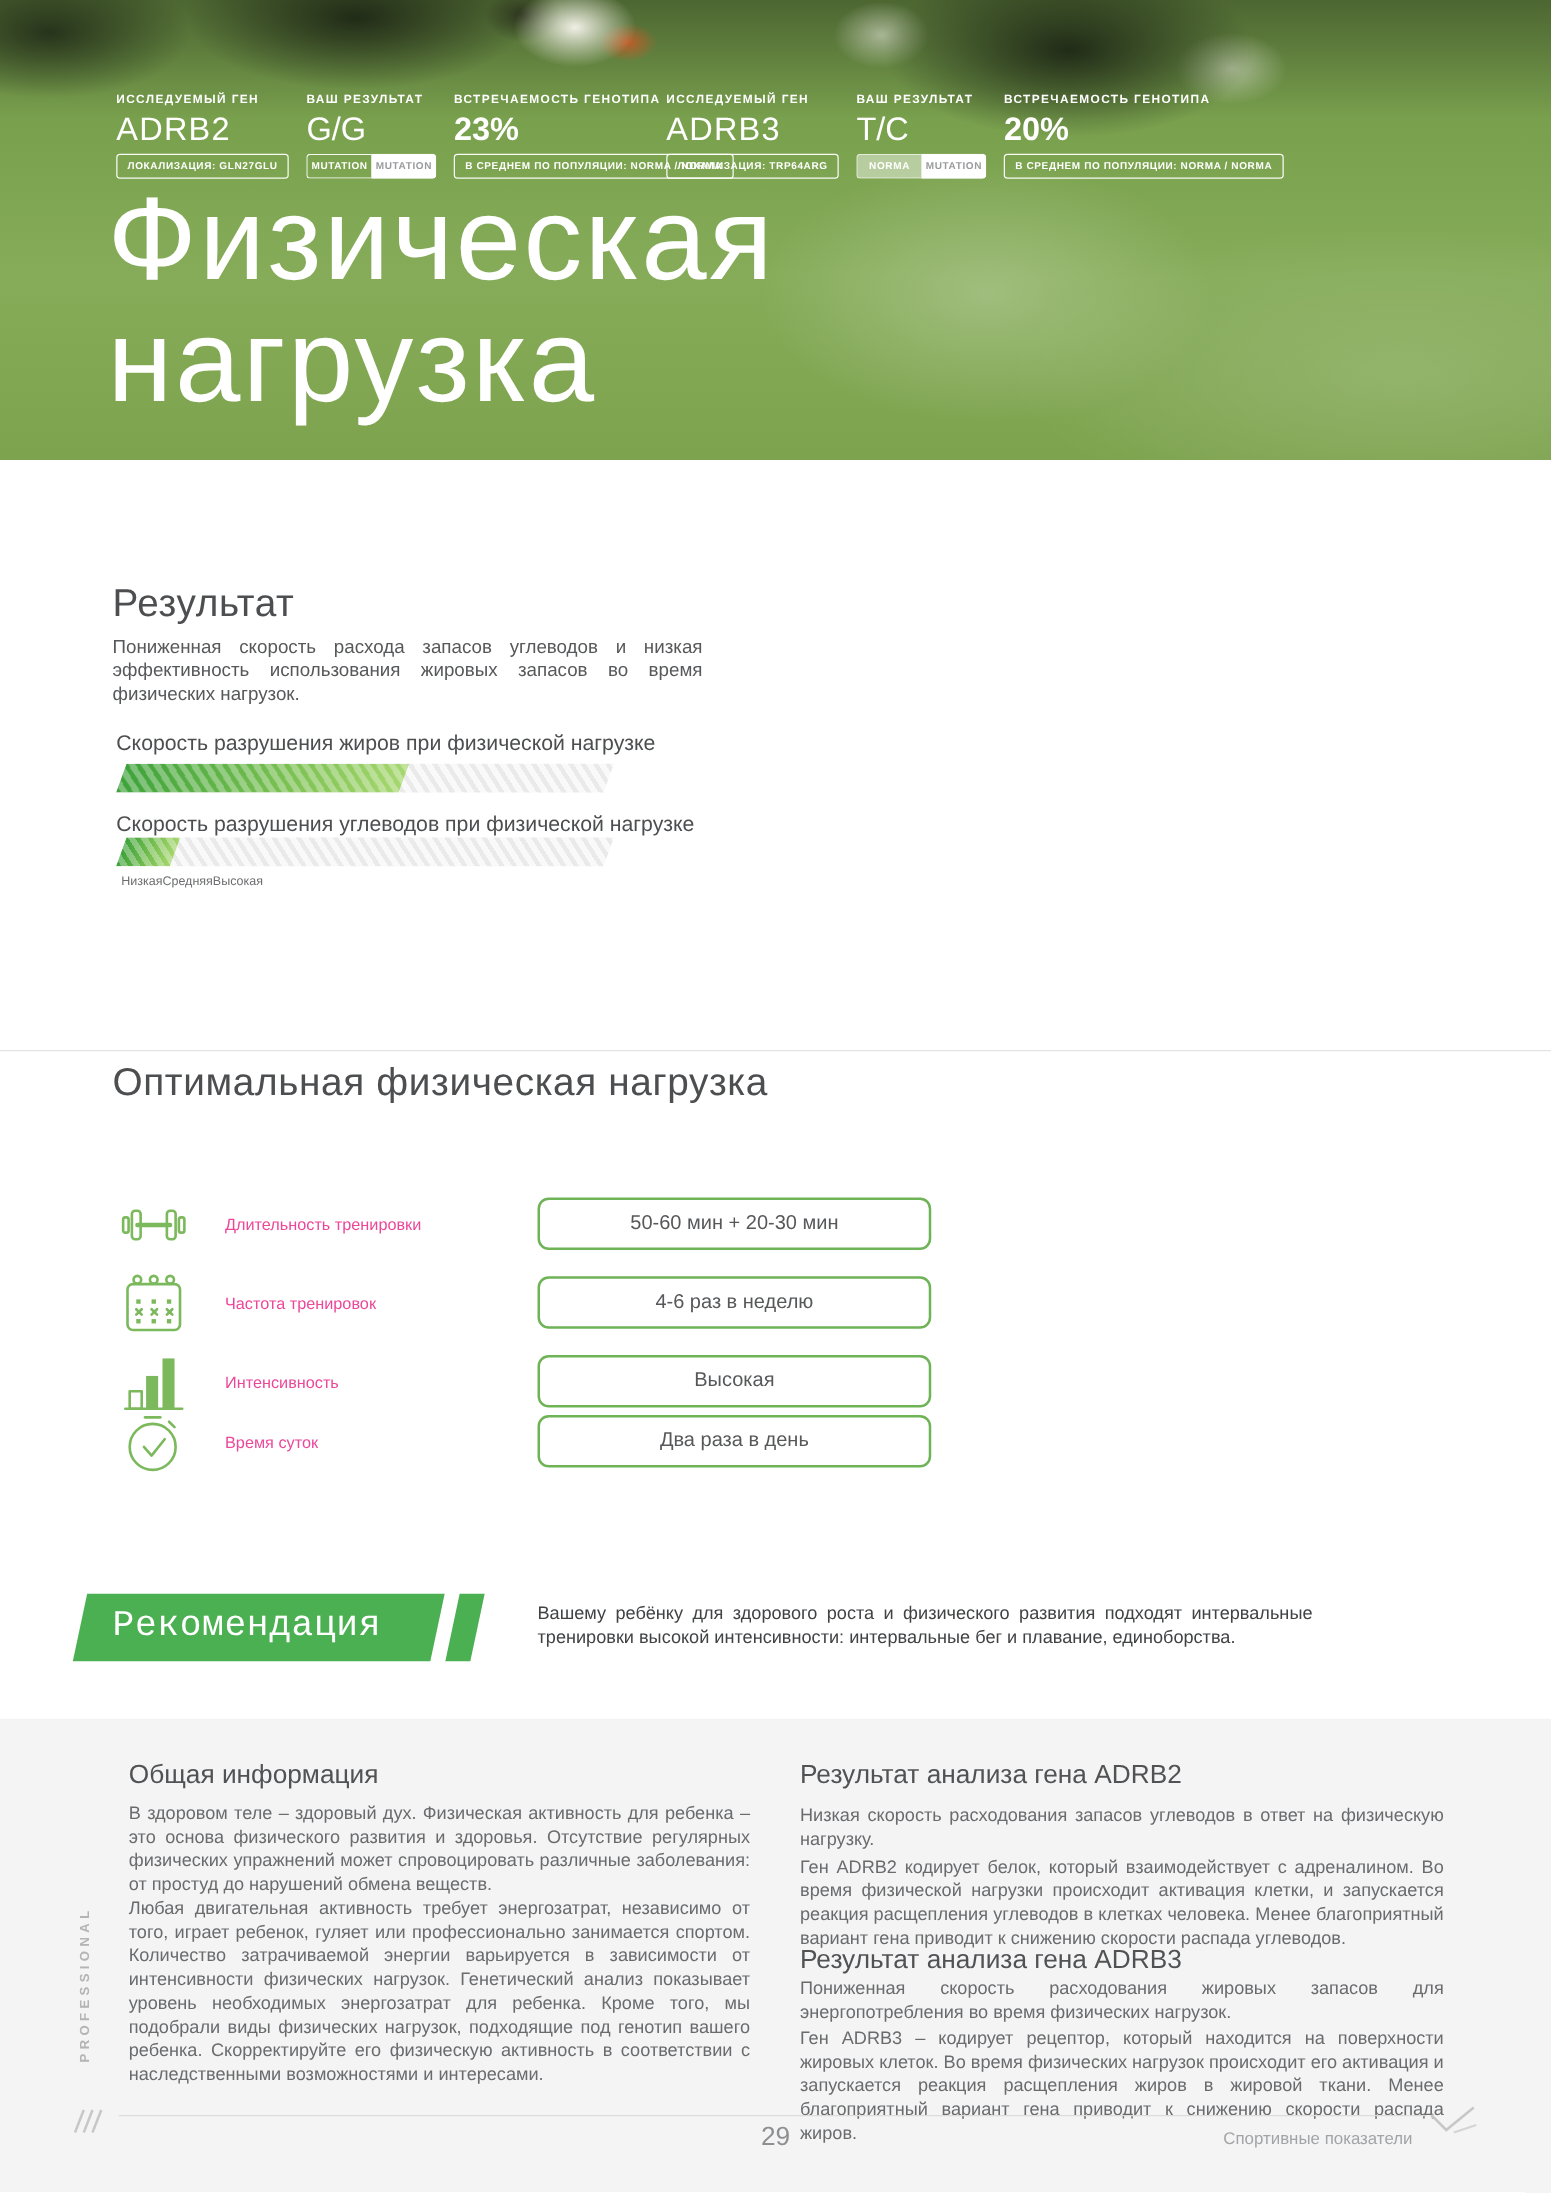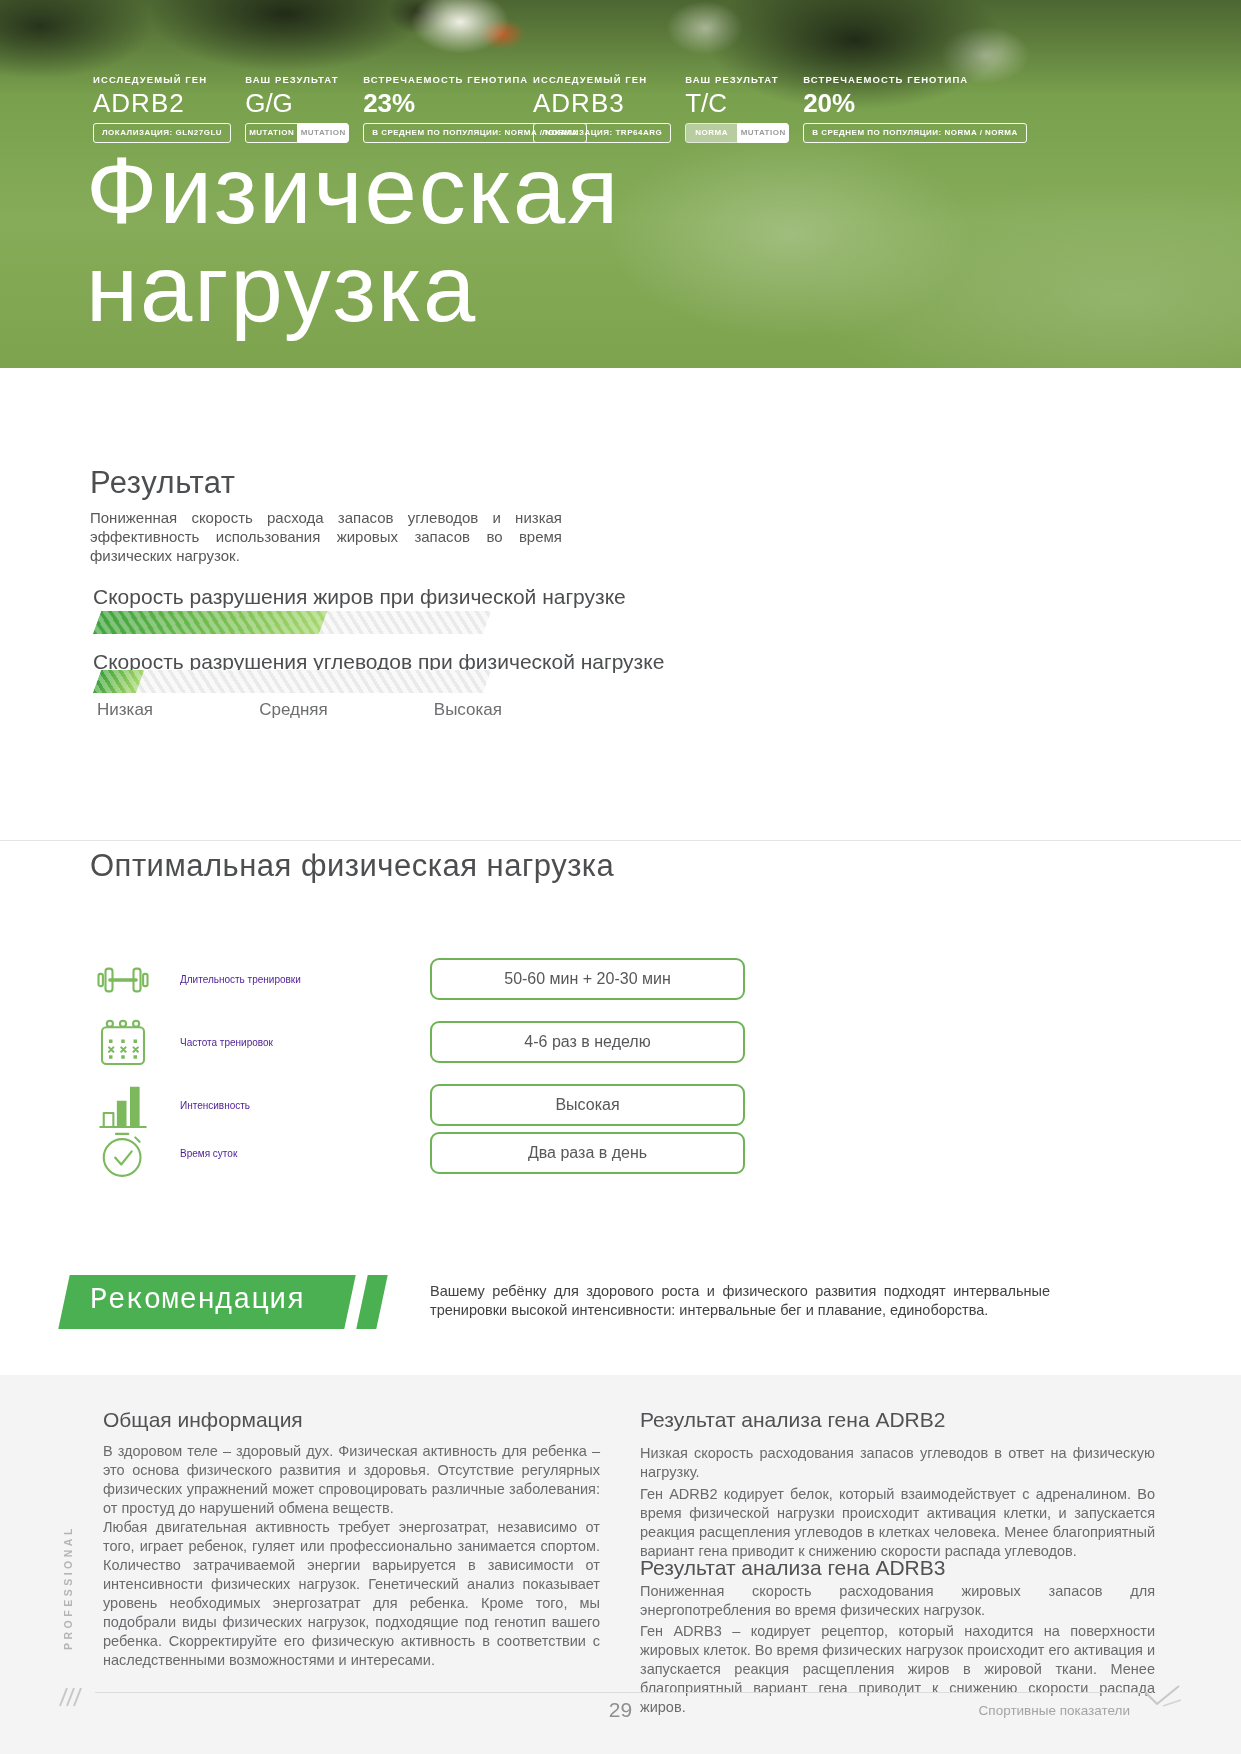--- a/index.html
+++ b/index.html
@@ -42,37 +42,37 @@
   .badge { width:52px; font-size:8px; font-weight:700; letter-spacing:.5px; line-height:18px; text-align:center; }
   .badge.outline { border:1px solid rgba(255,255,255,.95); border-right:none; border-radius:3px 0 0 3px; color:#fff; background:transparent; }
   .badge.frosted { border:1px solid rgba(255,255,255,.6); border-right:none; border-radius:3px 0 0 3px; color:#fff; background:rgba(255,255,255,.45); }
   .badge.solid { background:#fff; color:#9a9b9d; border:1px solid #fff; border-radius:0 3px 3px 0; line-height:18px; }
 
   
   h2.section { position:absolute; left:90px; color:#4d4e50; font-weight:300; font-size:31px; letter-spacing:.5px; }
   .result-heading { top:465px; }
   .result-text { position:absolute; left:90px; top:508px; width:472px; font-size:15px; line-height:19px;
     text-align:justify; color:#57585a; }
-  .bar-label { position:absolute; left:93px; font-size:21px; color:#4d4e50; }
+  .bar-label { position:absolute; left:93px; font-size:17px; color:#4d4e50; }
   .bar { position:absolute; left:97px; width:390px; height:23px; transform:skewX(-20deg); overflow:hidden;
     background:repeating-linear-gradient(45deg, #eaeaea 0 3px, #f9f9f9 3px 7px); }
   .bar-fill { height:100%;
     background:repeating-linear-gradient(45deg, rgba(255,255,255,0) 0 3px, rgba(255,255,255,.32) 3px 7px),
                linear-gradient(90deg, #3da23a 0%, #7cc153 60%, #a6d76f 100%); }
-  .scale { position:absolute; left:97px; top:700px; width:405px; display:flex; justify-content:space-between;
-    font-size:17px; color:#6d6e70; }
+  .scale { position:absolute; left:97px; top:700px; width:405px; display:flex; 
+    font-size:10px; color:#6d6e70; }
 
   .divider { position:absolute; left:0; top:840px; width:1241px; height:1px; background:#e4e4e4; }
 
   
   .optimal-heading { top:848px; }
   .opt-row { position:absolute; left:0; width:1241px; height:50px; }
   .opt-icon { position:absolute; left:95px; top:-6px; width:56px; height:56px; }
   .opt-label { position:absolute; left:180px; top:0; height:42px; display:flex; align-items:center;
-    font-size:10px; color:#4c1d95; }
+    font-size:13px; color:#ec4899; }
   .opt-box { position:absolute; left:430px; top:0; width:315px; height:42px; border:2px solid #6fb357;
     border-radius:9px; display:flex; align-items:center; justify-content:center;
     font-size:16px; color:#57585a; background:#fff; }
 
   
   .rec-banner { position:absolute; left:64px; top:1275px; width:286px; height:54px; background:#4bb051;
     transform:skewX(-12deg); }
   .rec-banner-tip { position:absolute; left:362px; top:1275px; width:20px; height:54px; background:#4bb051;
     transform:skewX(-12deg); }
   .rec-heading { position:absolute; left:90px; top:1284px; color:#fff; font-weight:300; font-size:29px; letter-spacing:.5px;font-family:Liberation Mono, monospace; }

